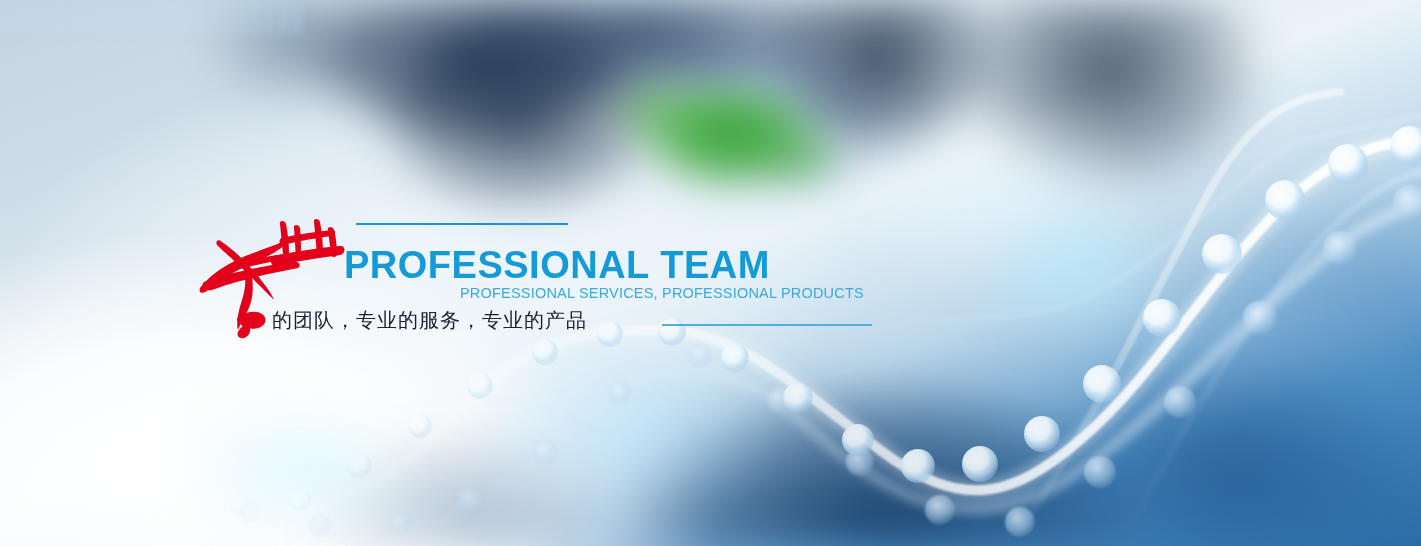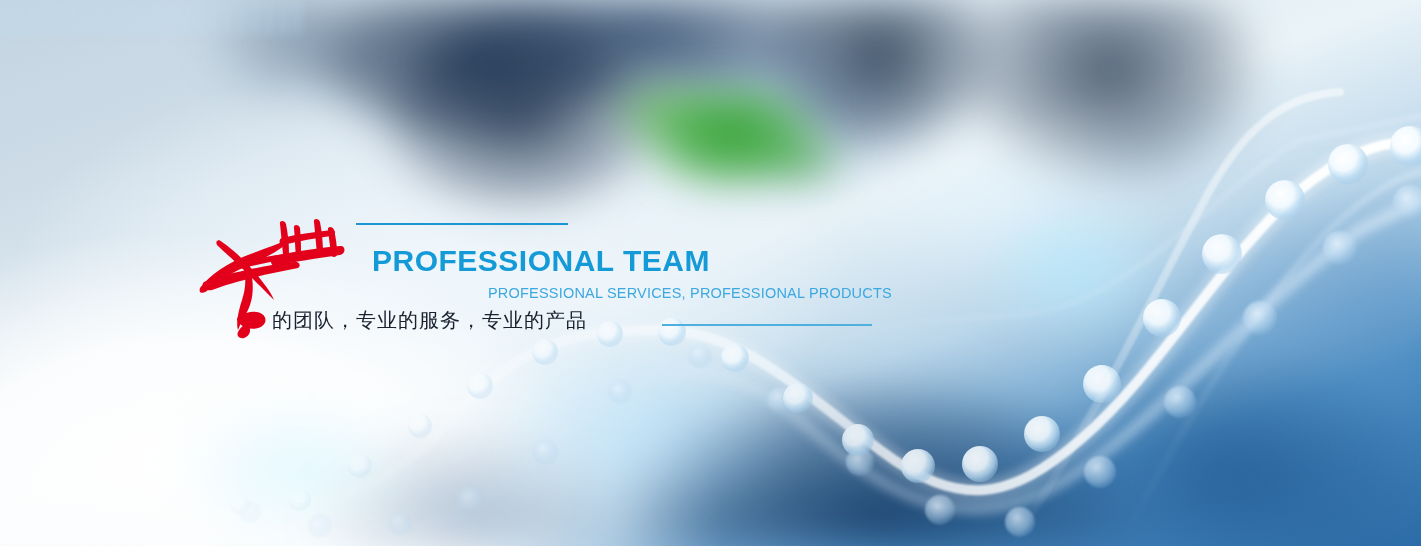--- a/index.html
+++ b/index.html
@@ -106,32 +106,32 @@
 
   .rule-top {
     position:absolute;
     left:356px; top:223px;
     width:212px; height:2px;
     background:#1b96d2;
   }
 
   .title-en {
     position:absolute;
-    left:372px; top:246px;
-    font-size:30px;
+    left:344px; top:246px;
+    font-size:38px;
     font-weight:bold;
     letter-spacing:0.5px;
     color:#159ad8;
     white-space:nowrap;
     line-height:1;
   }
 
   .subtitle-en {
     position:absolute;
-    left:488px; top:286px;
+    left:460px; top:286px;
     font-size:14.5px;
     font-weight:normal;
     letter-spacing:0.2px;
     color:#3ba8e0;
     white-space:nowrap;
     line-height:1;
   }
 
   .subtitle-cn {
     position:absolute;

